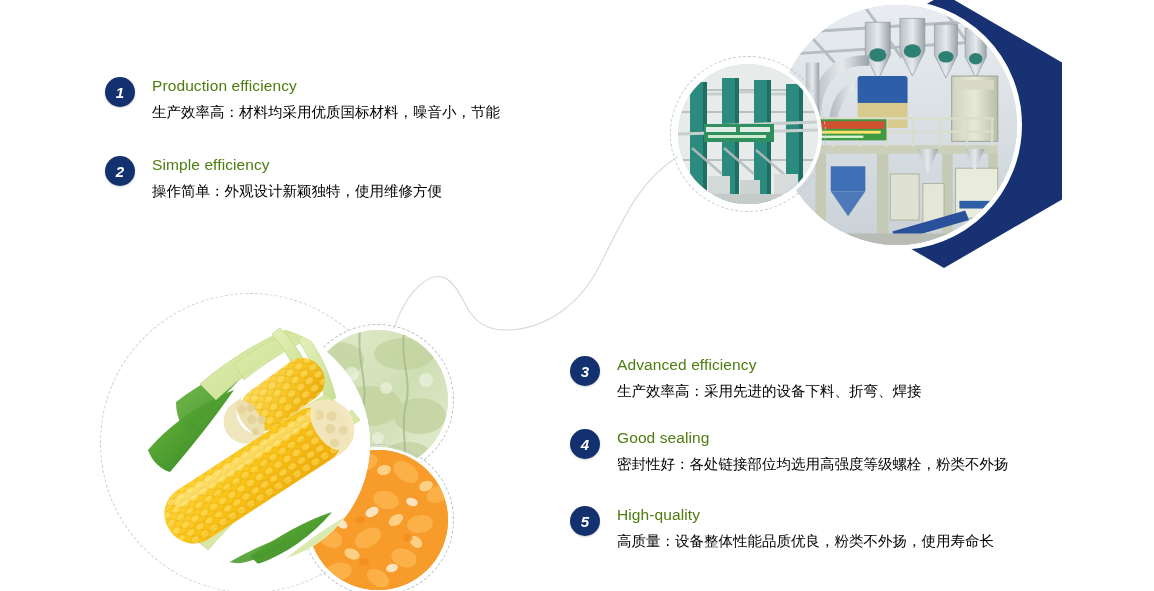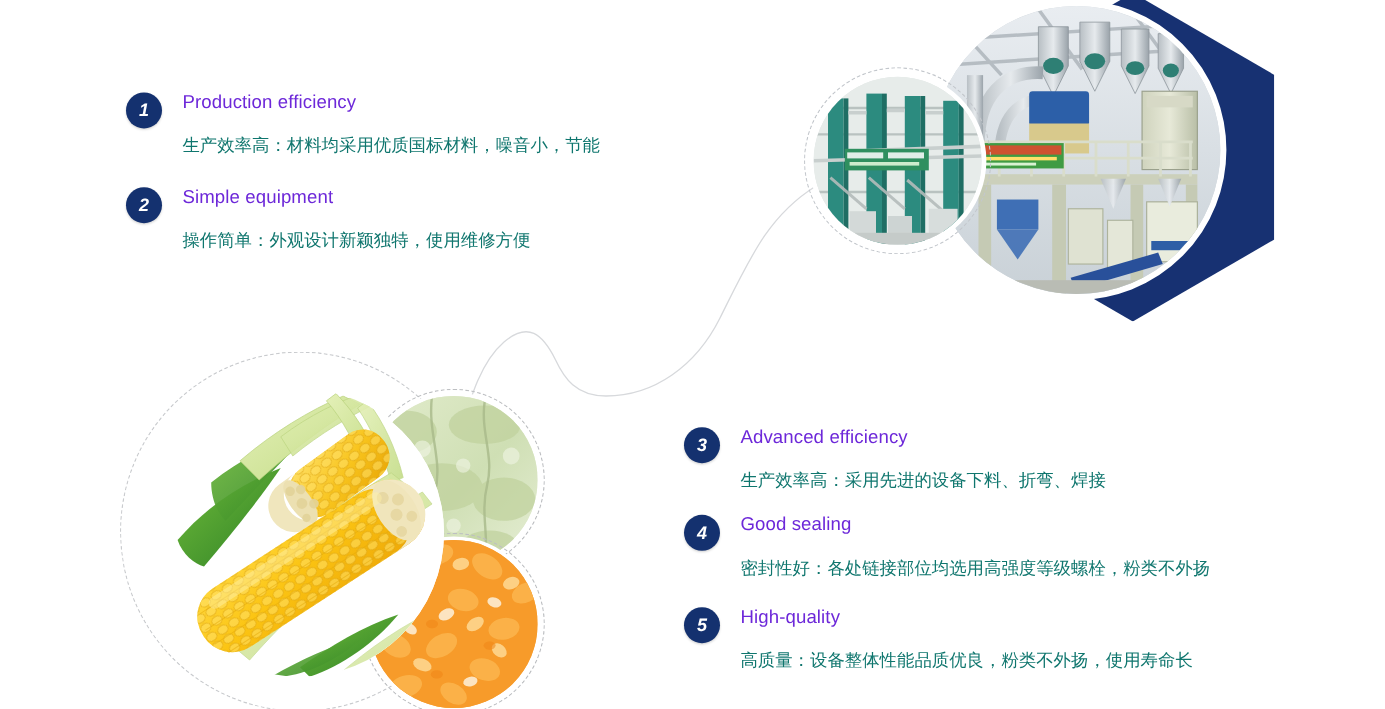--- a/index.html
+++ b/index.html
@@ -16,25 +16,25 @@
     width:30px;height:30px;border-radius:50%;
     background:#14316f;
     flex:0 0 30px;
     display:flex;align-items:center;justify-content:center;
     font-style:italic;font-weight:700;font-size:15px;color:#ffffff;
     box-shadow:0 1px 2px rgba(0,0,0,.18);
     margin-top:1px;
   }
   .feature-text{margin-left:17px;}
   .feat-en{
-    font-size:15.5px;color:#6d28d9;line-height:19px;
+    font-size:15.5px;color:#4d7c0f;line-height:19px;
     letter-spacing:.1px;white-space:nowrap;
   }
   .feat-cn{
-    font-size:14.5px;color:#0f766e;line-height:22px;margin-top:16px;
+    font-size:14.5px;color:#000000;line-height:22px;margin-top:6px;
     white-space:nowrap;
   }
 
   
   #hex-wrap{position:absolute;left:660px;top:-6px;width:420px;height:280px;}
   #hexagon{
     position:absolute;left:166px;top:0;width:236px;height:274px;
     background:#173172;
     clip-path:polygon(50% 0%,100% 25%,100% 75%,50% 100%,0% 75%,0% 25%);
   }
@@ -445,21 +445,21 @@
     <div class="num-circle">1</div>
     <div class="feature-text">
       <div class="feat-en">Production efficiency</div>
       <div class="feat-cn">生产效率高：材料均采用优质国标材料，噪音小，节能</div>
     </div>
   </div>
 
   <div class="feature" style="left:105px;top:155px;">
     <div class="num-circle">2</div>
     <div class="feature-text">
-      <div class="feat-en">Simple equipment</div>
+      <div class="feat-en">Simple efficiency</div>
       <div class="feat-cn">操作简单：外观设计新颖独特，使用维修方便</div>
     </div>
   </div>
 
   <div class="feature" style="left:570px;top:355px;">
     <div class="num-circle">3</div>
     <div class="feature-text">
       <div class="feat-en">Advanced efficiency</div>
       <div class="feat-cn">生产效率高：采用先进的设备下料、折弯、焊接</div>
     </div>

